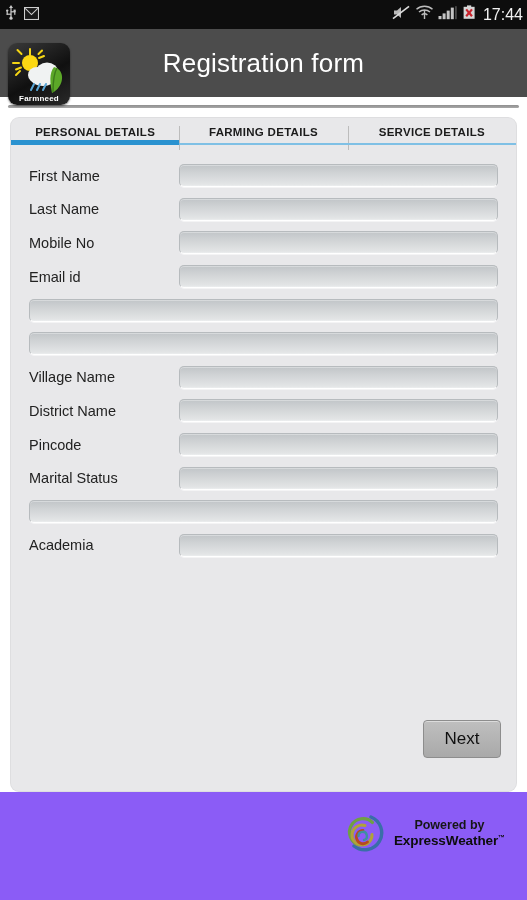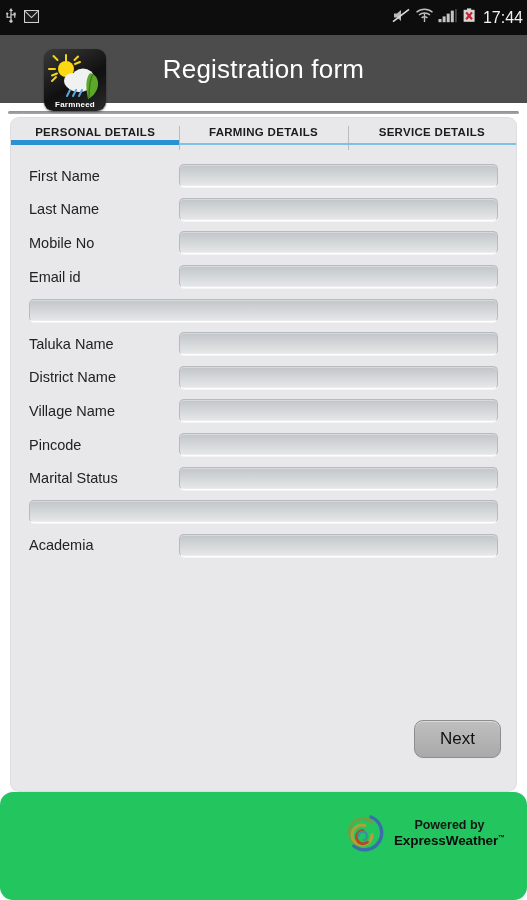--- a/index.html
+++ b/index.html
@@ -6,21 +6,21 @@
   html, body {
     width: 527px; height: 900px;
     background: #ffffff;
     font-family: "Liberation Sans", sans-serif;
     overflow: hidden;
   }
   #app { position: relative; width: 527px; height: 900px; background:#fff; }
 
   
   .statusbar {
-    height: 35px; width: 100%;
+    height: 29px; width: 100%;
     background: #0d0d0d;
     display: flex; align-items: center;
     padding: 0 4px 0 5px;
     color: #d8d8d8;
   }
   .sb-left { display:flex; align-items:center; gap:7px; }
   .sb-right { margin-left:auto; display:flex; align-items:center; gap:4px; }
   .sb-time {
     color:#f2f2f2; font-size:16px; letter-spacing:0px;
     font-family:"Liberation Sans", sans-serif; padding-left:2px;
@@ -33,21 +33,21 @@
     background:#4c4c4c;
     display:flex; align-items:center; justify-content:center;
   }
   .app-title {
     color:#ffffff; font-size:26px; font-weight:400; letter-spacing:0.2px;
   }
   .app-icon {
     position:absolute; left:8px; top:14px;
     width:62px; height:62px; border-radius:9px;
     background: linear-gradient(150deg,#3a3a3a 0%, #101010 55%, #2a2a2a 100%);
-    overflow:hidden; box-shadow:0 1px 2px rgba(0,0,0,.5);margin-left:36px;
+    overflow:hidden; box-shadow:0 1px 2px rgba(0,0,0,.5);
   }
   .app-icon .label {
     position:absolute; bottom:2px; left:0; right:0; text-align:center;
     font-size:8px; font-weight:bold; color:#ffffff;
     letter-spacing:0.2px;
   }
 
   
   .divider-wrap { background:#fff; padding:8px 8px 0 8px; }
   .divider {
@@ -102,35 +102,34 @@
     border:1px solid #b7bbbe;
     border-bottom-color:#ffffff;
     box-shadow: inset 0 1px 0 rgba(255,255,255,.35), 0 1px 0 #f4f4f5;
   }
 
   
   .btn-wrap {
     position:absolute; right:15px; bottom:33px;
   }
   .next-btn {
-    width:87px; height:38px;
-    border-radius:9px;
+    width:78px; height:38px;
+    border-radius:4px;
     background: linear-gradient(#bfbfbf 0%, #b4b4b4 50%, #a9a9a9 100%);
     border:1px solid #8d8d8d;
     color:#101010; font-size:17px;
     display:flex; align-items:center; justify-content:center;
     cursor:pointer;
     box-shadow: inset 0 1px 0 rgba(255,255,255,.45);
   }
 
   
   .footer {
     position:absolute; left:0; bottom:0; width:100%; height:108px;
-    background:#22c55e;
-    border-radius:13px;
+    background:#8b5cf6;
   }
   .brand {
     position:absolute; right:22px; top:18px;
     display:flex; align-items:center; gap:9px;
   }
   .brand-text { line-height:1.25; }
   .brand-text .l1 {
     font-size:12.5px; font-weight:bold; color:#161616; text-align:center;
   }
   .brand-text .l2 {
@@ -280,29 +279,28 @@
         <input class="row-input" type="text" placeholder="" style="">
       </div>
       <div class="row">
         <div class="row-label">Email id</div>
         <input class="row-input" type="text" placeholder="" style="">
       </div>
       <div class="row">
         <input class="row-input" type="text" placeholder="" style="">
       </div>
       <div class="row">
-        <div class="row-label">Taluka Name</div>
+        <input class="row-input" type="text" placeholder="" style="">
+      </div>
+      <div class="row">
+        <div class="row-label">Village Name</div>
         <input class="row-input" type="text" placeholder="" style="">
       </div>
       <div class="row">
         <div class="row-label">District Name</div>
-        <input class="row-input" type="text" placeholder="" style="">
-      </div>
-      <div class="row">
-        <div class="row-label">Village Name</div>
         <input class="row-input" type="text" placeholder="" style="">
       </div>
       <div class="row">
         <div class="row-label">Pincode</div>
         <input class="row-input" type="text" placeholder="" style="">
       </div>
       <div class="row">
         <div class="row-label">Marital Status</div>
         <input class="row-input" type="text" placeholder="" style="">
       </div>

